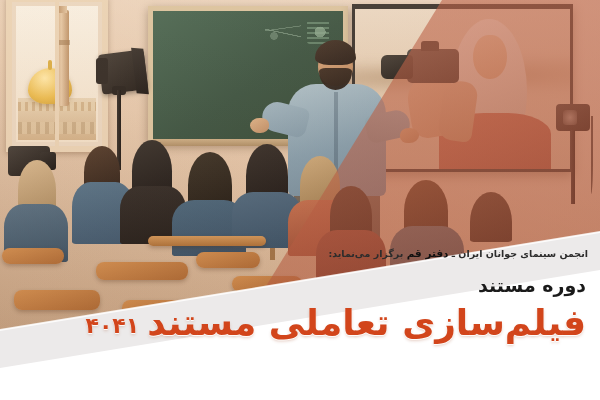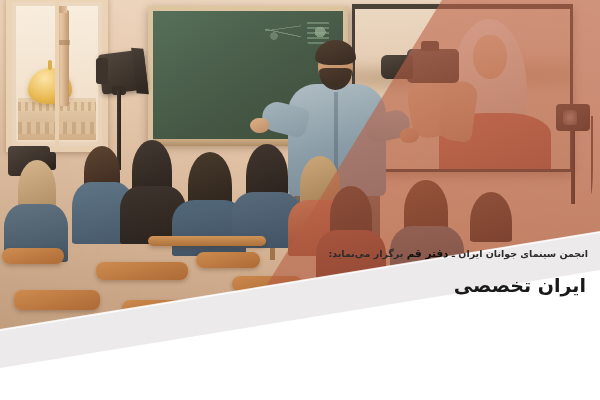--- a/index.html
+++ b/index.html
@@ -493,17 +493,20 @@
   <div class="facets"></div>
 
   <div class="banner"></div>
   <div class="banner-gray"></div>
   <div class="banner-edge"></div>
 
   <div class="txt" id="organizer">
     <span>انجمن سینمای جوانان ایران ـ </span><span class="em">دفتر قم</span><span> برگزار می‌نماید:</span>
   </div>
 
-  <div class="txt" id="kicker">ایران تخصصی</div>
-
+  <div class="txt" id="kicker">دوره مستند</div>
+
+  <div class="txt" id="headline">
+    <span>فیلم‌سازی تعاملی مستند</span><span class="yr">۱۴۰۴</span>
+  </div>
 
 
 </div>
 
 </body></html>

